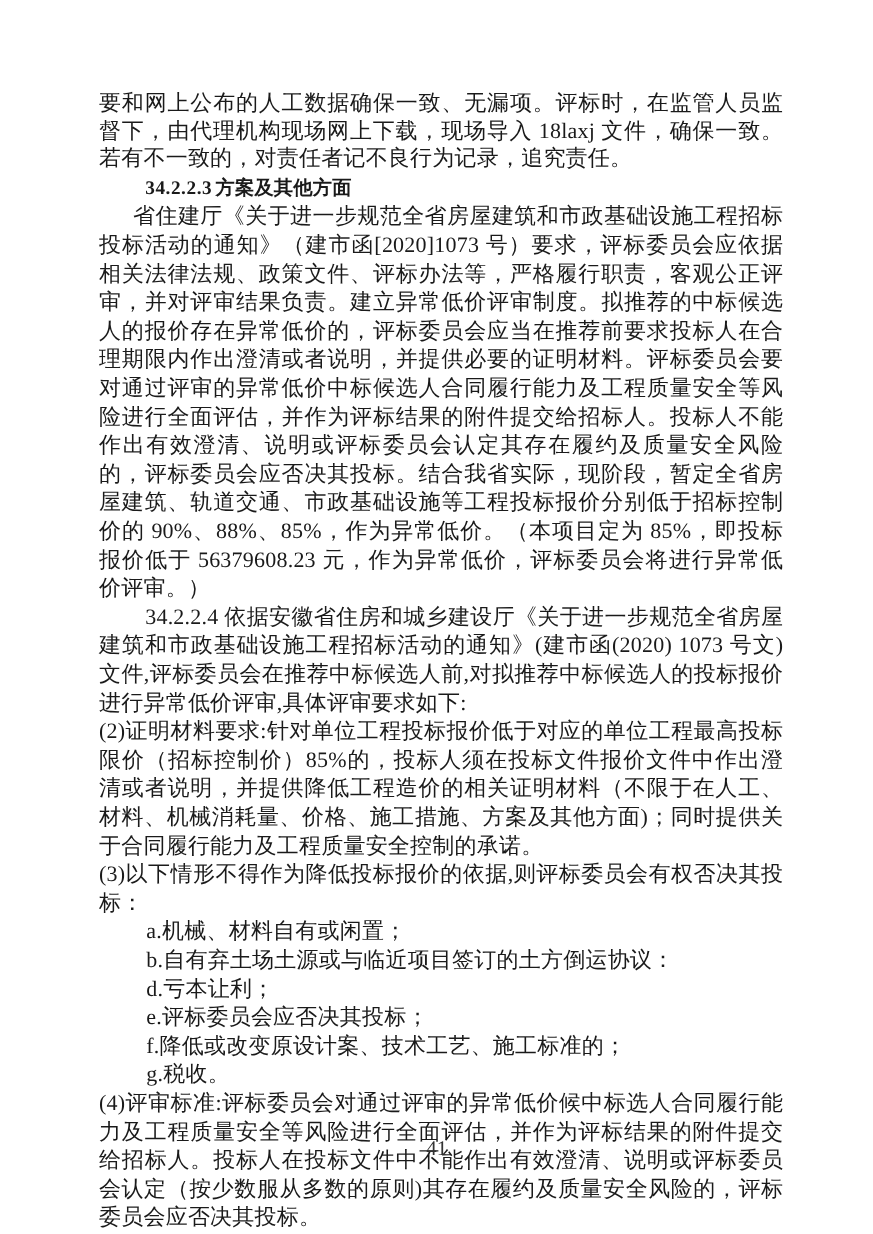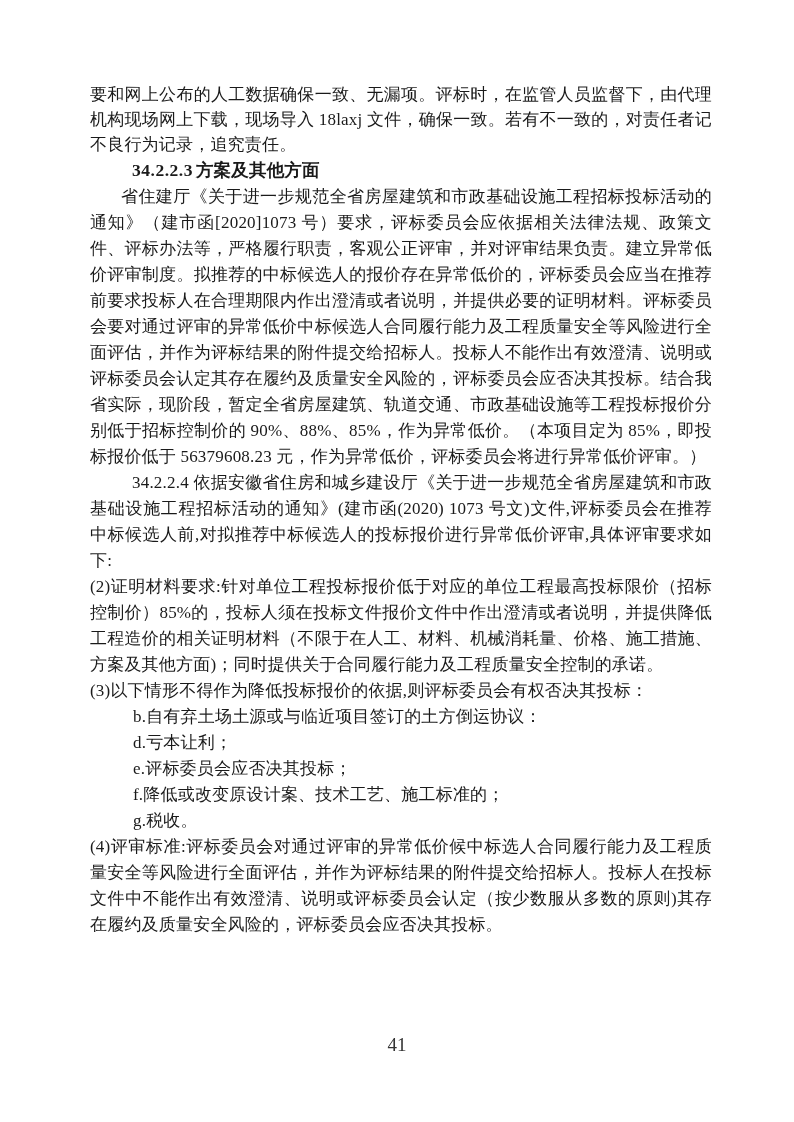--- a/index.html
+++ b/index.html
@@ -16,21 +16,21 @@
     color: #1a1a1a;
     overflow: hidden;
   }
   .content {
     position: absolute;
     left: 90px;
     top: 82px;
     width: 622px;
   }
   .para {
-    font-size: 17px;
+    font-size: 20px;
     line-height: 26px;
     text-align: justify;
     letter-spacing: 0.2px;
     margin: 0;
     word-break: break-all;
   }
   .para.continuation {
     line-height: 25px;
   }
   .para.heading {
@@ -72,20 +72,21 @@
 <body>
 
 <div class="page">
   <div class="content">
       <div class="para continuation">要和网上公布的人工数据确保一致、无漏项。评标时，在监管人员监督下，由代理机构现场网上下载，现场导入 18laxj 文件，确保一致。若有不一致的，对责任者记不良行为记录，追究责任。</div>
       <div class="para heading"><span class="h-num">34.2.2.3</span><span class="h-title">方案及其他方面</span></div>
       <div class="para body-indent">省住建厅《关于进一步规范全省房屋建筑和市政基础设施工程招标投标活动的通知》（建市函[2020]1073 号）要求，评标委员会应依据相关法律法规、政策文件、评标办法等，严格履行职责，客观公正评审，并对评审结果负责。建立异常低价评审制度。拟推荐的中标候选人的报价存在异常低价的，评标委员会应当在推荐前要求投标人在合理期限内作出澄清或者说明，并提供必要的证明材料。评标委员会要对通过评审的异常低价中标候选人合同履行能力及工程质量安全等风险进行全面评估，并作为评标结果的附件提交给招标人。投标人不能作出有效澄清、说明或评标委员会认定其存在履约及质量安全风险的，评标委员会应否决其投标。结合我省实际，现阶段，暂定全省房屋建筑、轨道交通、市政基础设施等工程投标报价分别低于招标控制价的 90%、88%、85%，作为异常低价。（本项目定为 85%，即投标报价低于 56379608.23 元，作为异常低价，评标委员会将进行异常低价评审。）</div>
       <div class="para body-indent-wide">34.2.2.4 依据安徽省住房和城乡建设厅《关于进一步规范全省房屋建筑和市政基础设施工程招标活动的通知》(建市函(2020) 1073 号文)文件,评标委员会在推荐中标候选人前,对拟推荐中标候选人的投标报价进行异常低价评审,具体评审要求如下:</div>
       <div class="para body-flush">(2)证明材料要求:针对单位工程投标报价低于对应的单位工程最高投标限价（招标控制价）85%的，投标人须在投标文件报价文件中作出澄清或者说明，并提供降低工程造价的相关证明材料（不限于在人工、材料、机械消耗量、价格、施工措施、方案及其他方面)；同时提供关于合同履行能力及工程质量安全控制的承诺。</div>
       <div class="para body-flush">(3)以下情形不得作为降低投标报价的依据,则评标委员会有权否决其投标：</div>
+      <div class="para list-item">a.机械、材料自有或闲置；</div>
       <div class="para list-item">b.自有弃土场土源或与临近项目签订的土方倒运协议：</div>
       <div class="para list-item">d.亏本让利；</div>
       <div class="para list-item">e.评标委员会应否决其投标；</div>
       <div class="para list-item">f.降低或改变原设计案、技术工艺、施工标准的；</div>
       <div class="para list-item">g.税收。</div>
       <div class="para body-flush">(4)评审标准:评标委员会对通过评审的异常低价候中标选人合同履行能力及工程质量安全等风险进行全面评估，并作为评标结果的附件提交给招标人。投标人在投标文件中不能作出有效澄清、说明或评标委员会认定（按少数服从多数的原则)其存在履约及质量安全风险的，评标委员会应否决其投标。</div>
     </div>
   <div class="page-number">41</div>
 </div>
 

